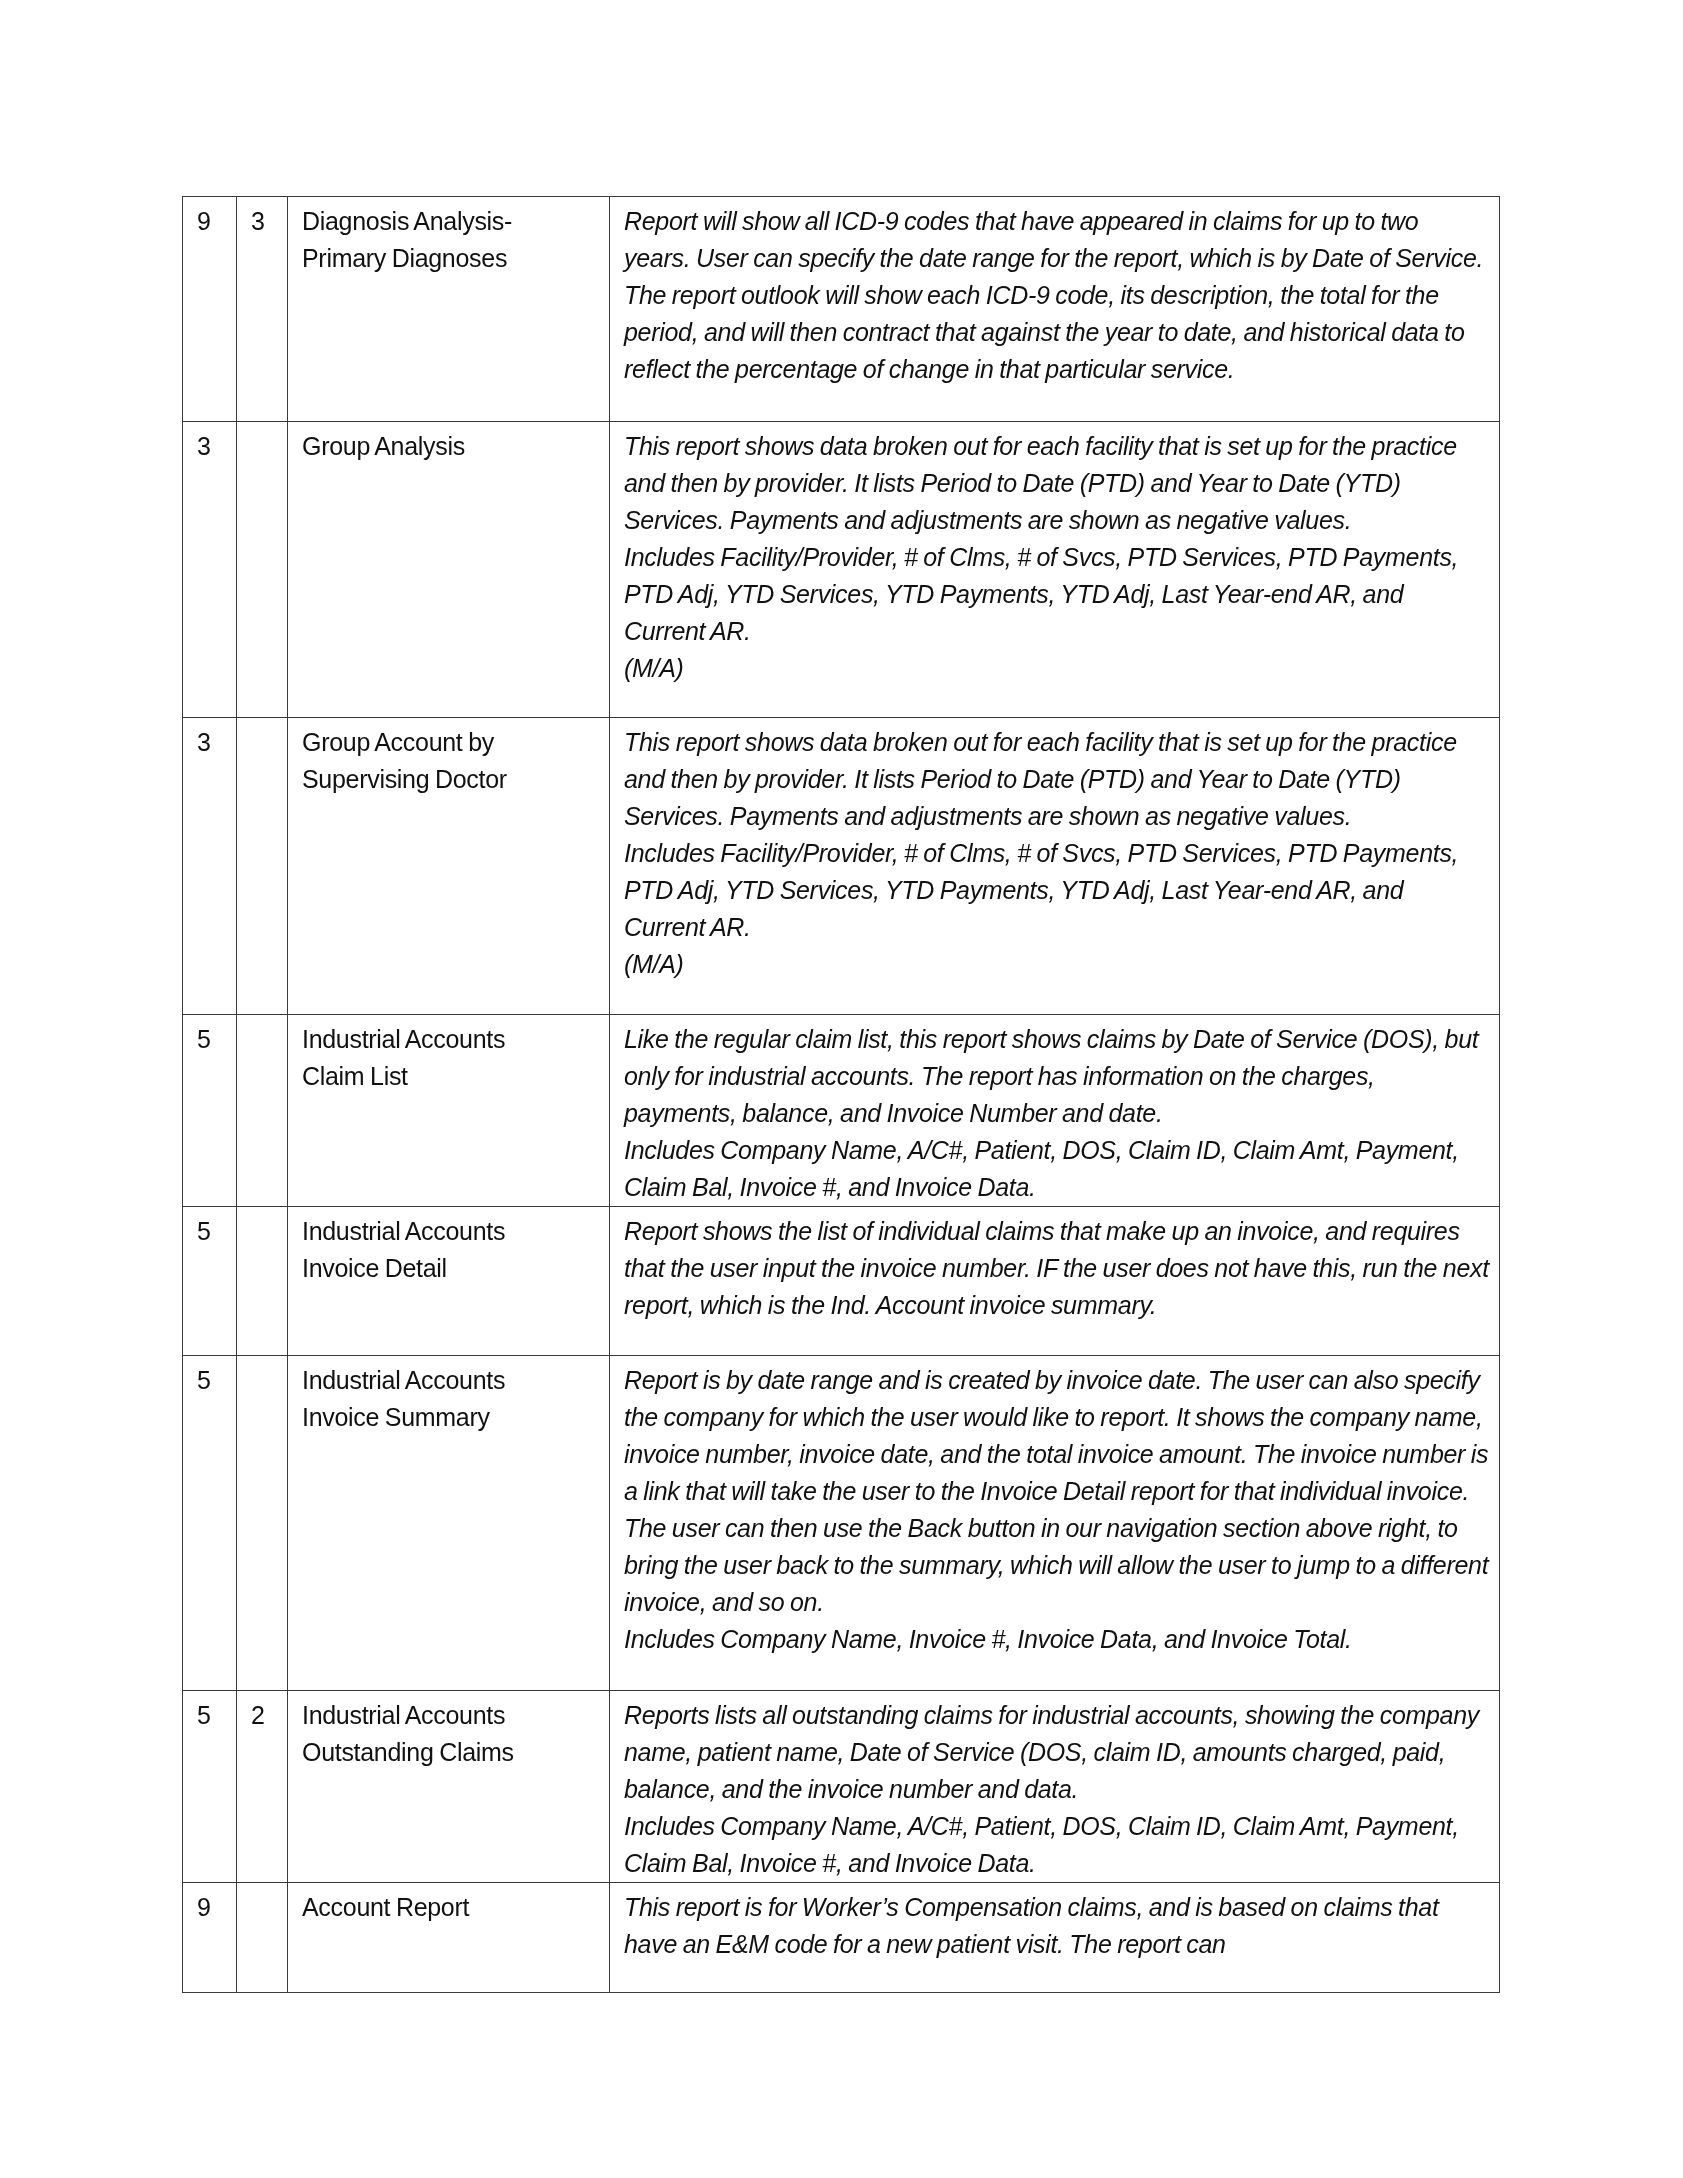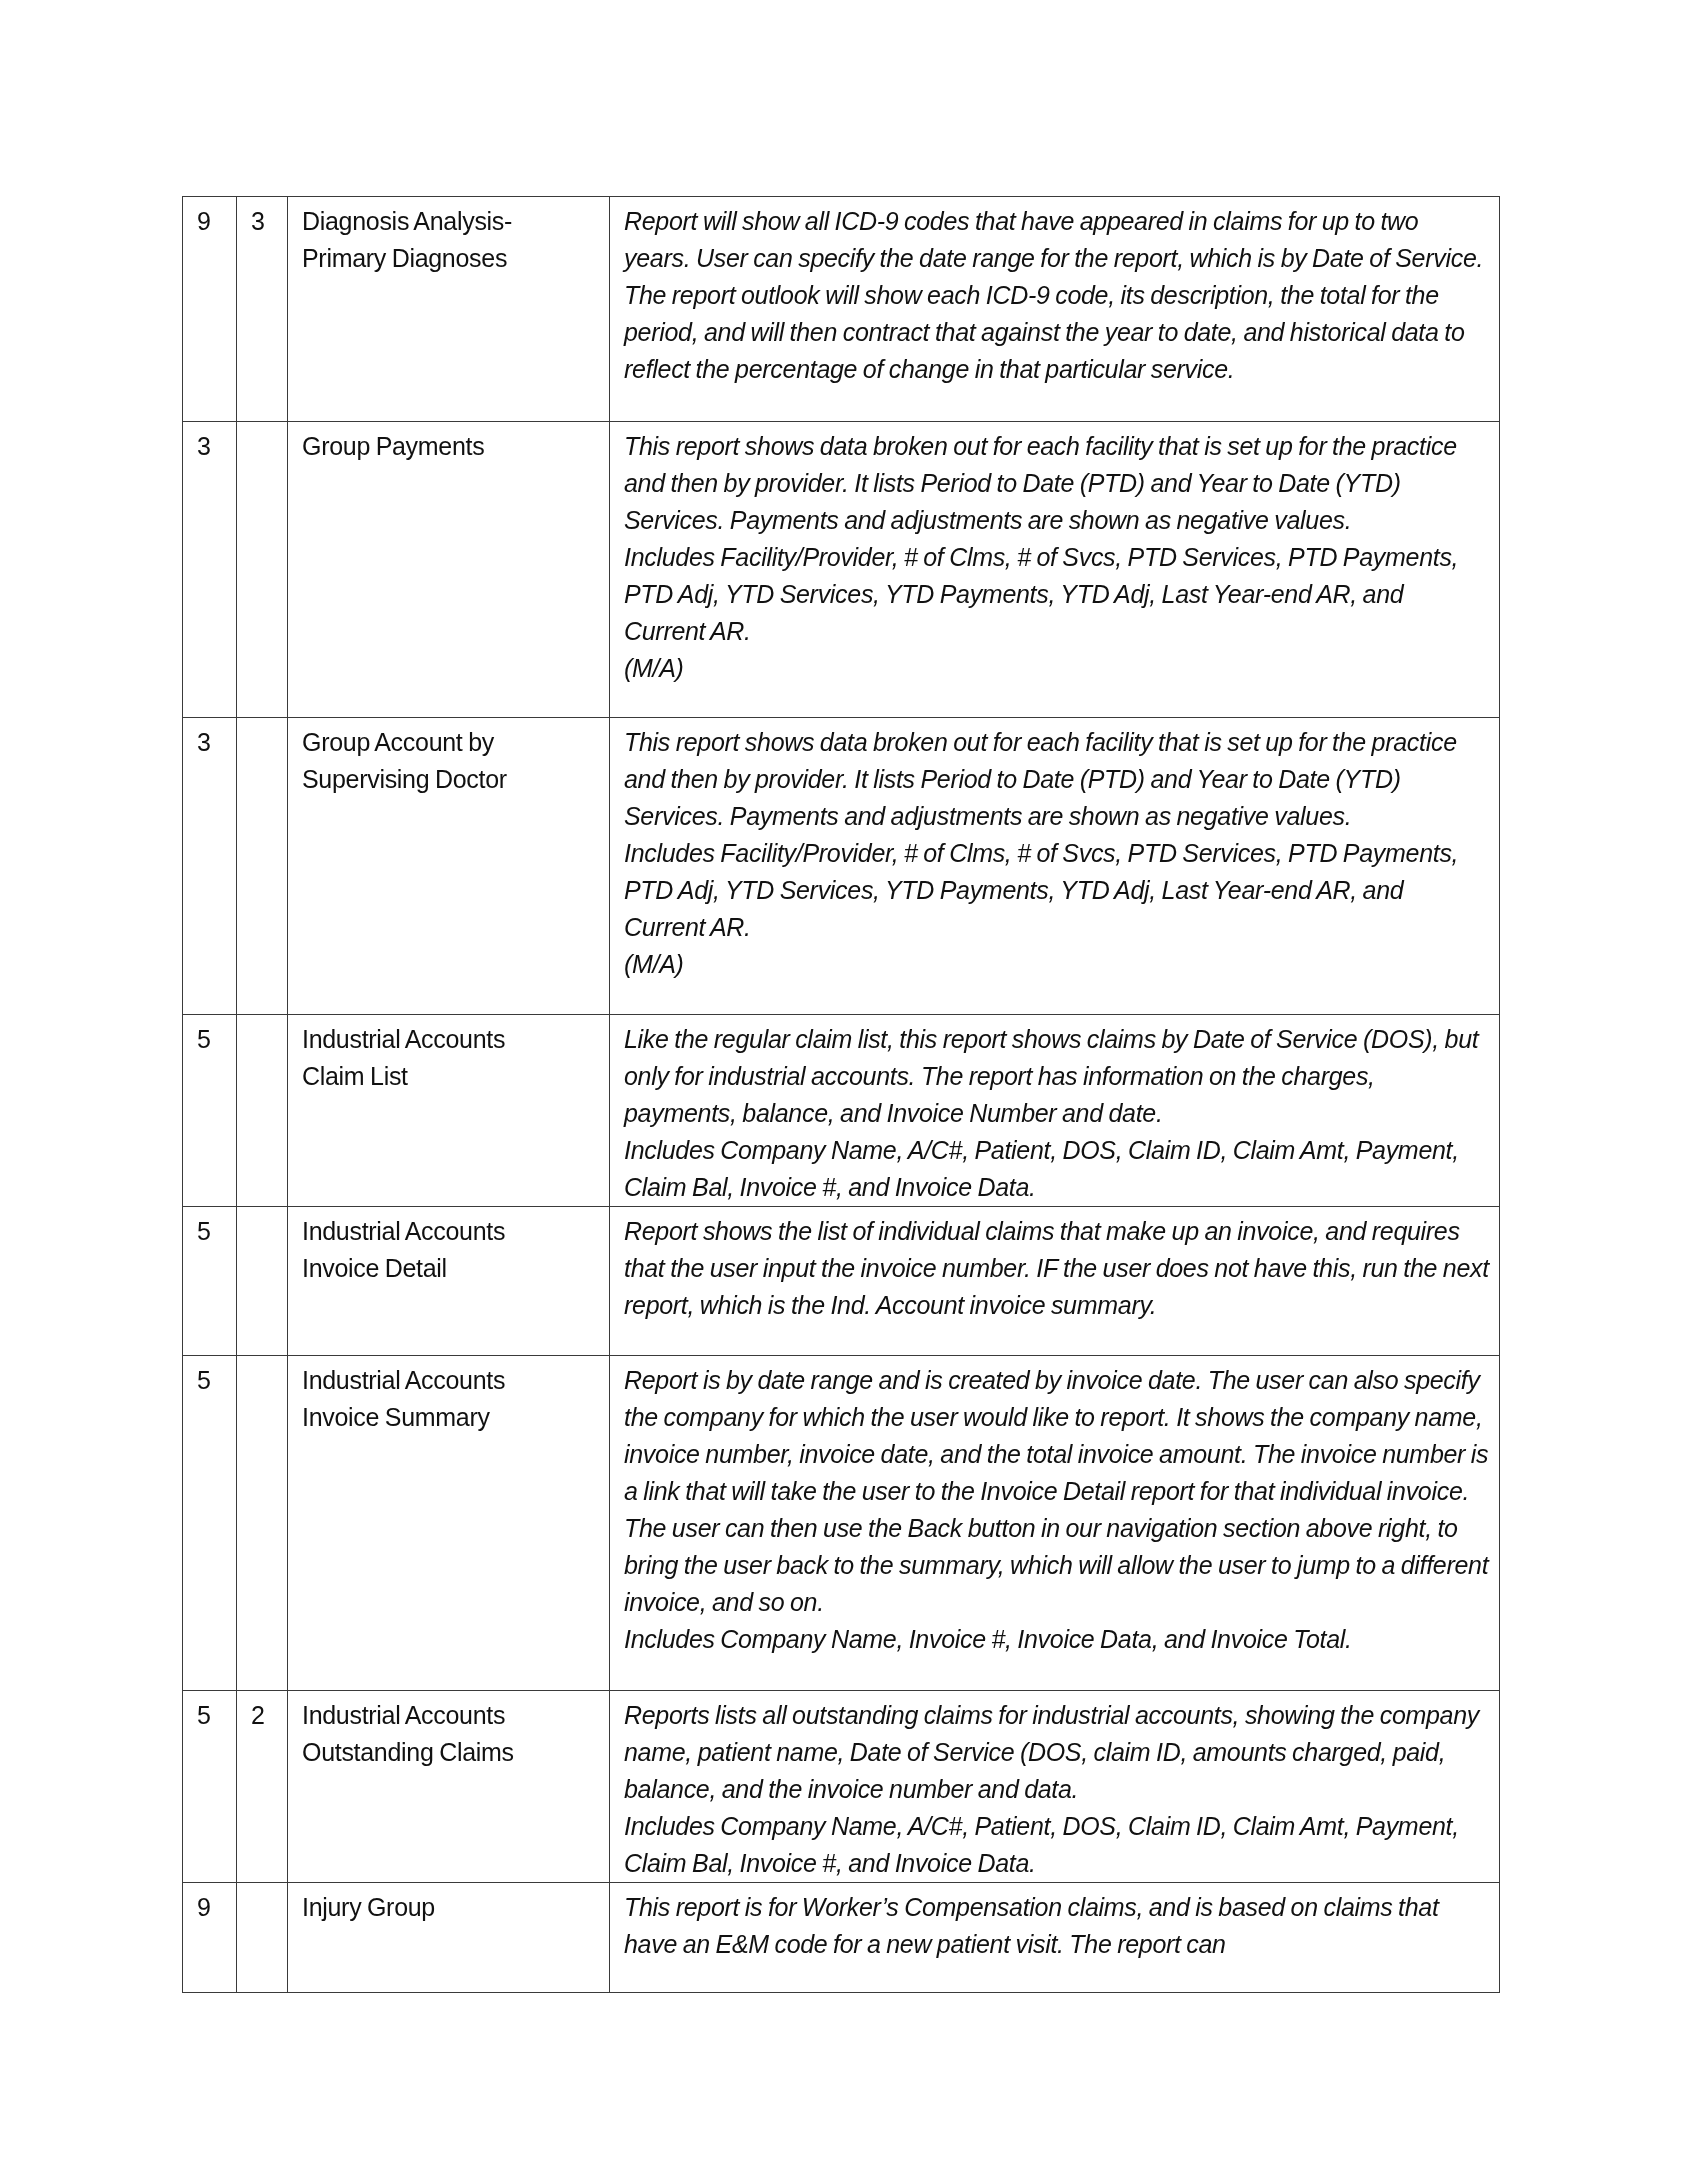--- a/index.html
+++ b/index.html
@@ -33,21 +33,21 @@
     <tr class="" style="height: 225px;">
         <td class="c1">9</td>
         <td class="c2">3</td>
         <td class="c3" style="white-space:pre-line">Diagnosis Analysis-
 Primary Diagnoses</td>
         <td class="c4">Report will show all ICD-9 codes that have appeared in claims for up to two years. User can specify the date range for the report, which is by Date of Service. The report outlook will show each ICD-9 code, its description, the total for the period, and will then contract that against the year to date, and historical data to reflect the percentage of change in that particular service.</td>
       </tr>
         <tr class="" style="height: 296px;">
         <td class="c1">3</td>
         <td class="c2"></td>
-        <td class="c3" style="white-space:pre-line">Group Payments</td>
+        <td class="c3" style="white-space:pre-line">Group Analysis</td>
         <td class="c4">This report shows data broken out for each facility that is set up for the practice and then by provider. It lists Period to Date (PTD) and Year to Date (YTD) Services. Payments and adjustments are shown as negative values.
 Includes Facility/Provider, # of Clms, # of Svcs, PTD Services, PTD Payments, PTD Adj, YTD Services, YTD Payments, YTD Adj, Last Year-end AR, and Current AR.
 (M/A)</td>
       </tr>
         <tr class="" style="height: 297px;">
         <td class="c1">3</td>
         <td class="c2"></td>
         <td class="c3" style="white-space:pre-line">Group Account by
 Supervising Doctor</td>
         <td class="c4">This report shows data broken out for each facility that is set up for the practice and then by provider. It lists Period to Date (PTD) and Year to Date (YTD) Services. Payments and adjustments are shown as negative values.
@@ -81,19 +81,19 @@
         <td class="c1">5</td>
         <td class="c2">2</td>
         <td class="c3" style="white-space:pre-line">Industrial Accounts
 Outstanding Claims</td>
         <td class="c4">Reports lists all outstanding claims for industrial accounts, showing the company name, patient name, Date of Service (DOS, claim ID, amounts charged, paid, balance, and the invoice number and data.
 Includes Company Name, A/C#, Patient, DOS, Claim ID, Claim Amt, Payment, Claim Bal,  Invoice #, and Invoice Data.</td>
       </tr>
         <tr class="" style="height: 110px;">
         <td class="c1">9</td>
         <td class="c2"></td>
-        <td class="c3" style="white-space:pre-line">Injury Group</td>
+        <td class="c3" style="white-space:pre-line">Account Report</td>
         <td class="c4">This report is for Worker’s Compensation claims, and is based on claims that have an E&amp;M code for a new patient visit. The report can</td>
       </tr>
       </tbody>
   </table>
 </div>
 
 
 </body></html>

